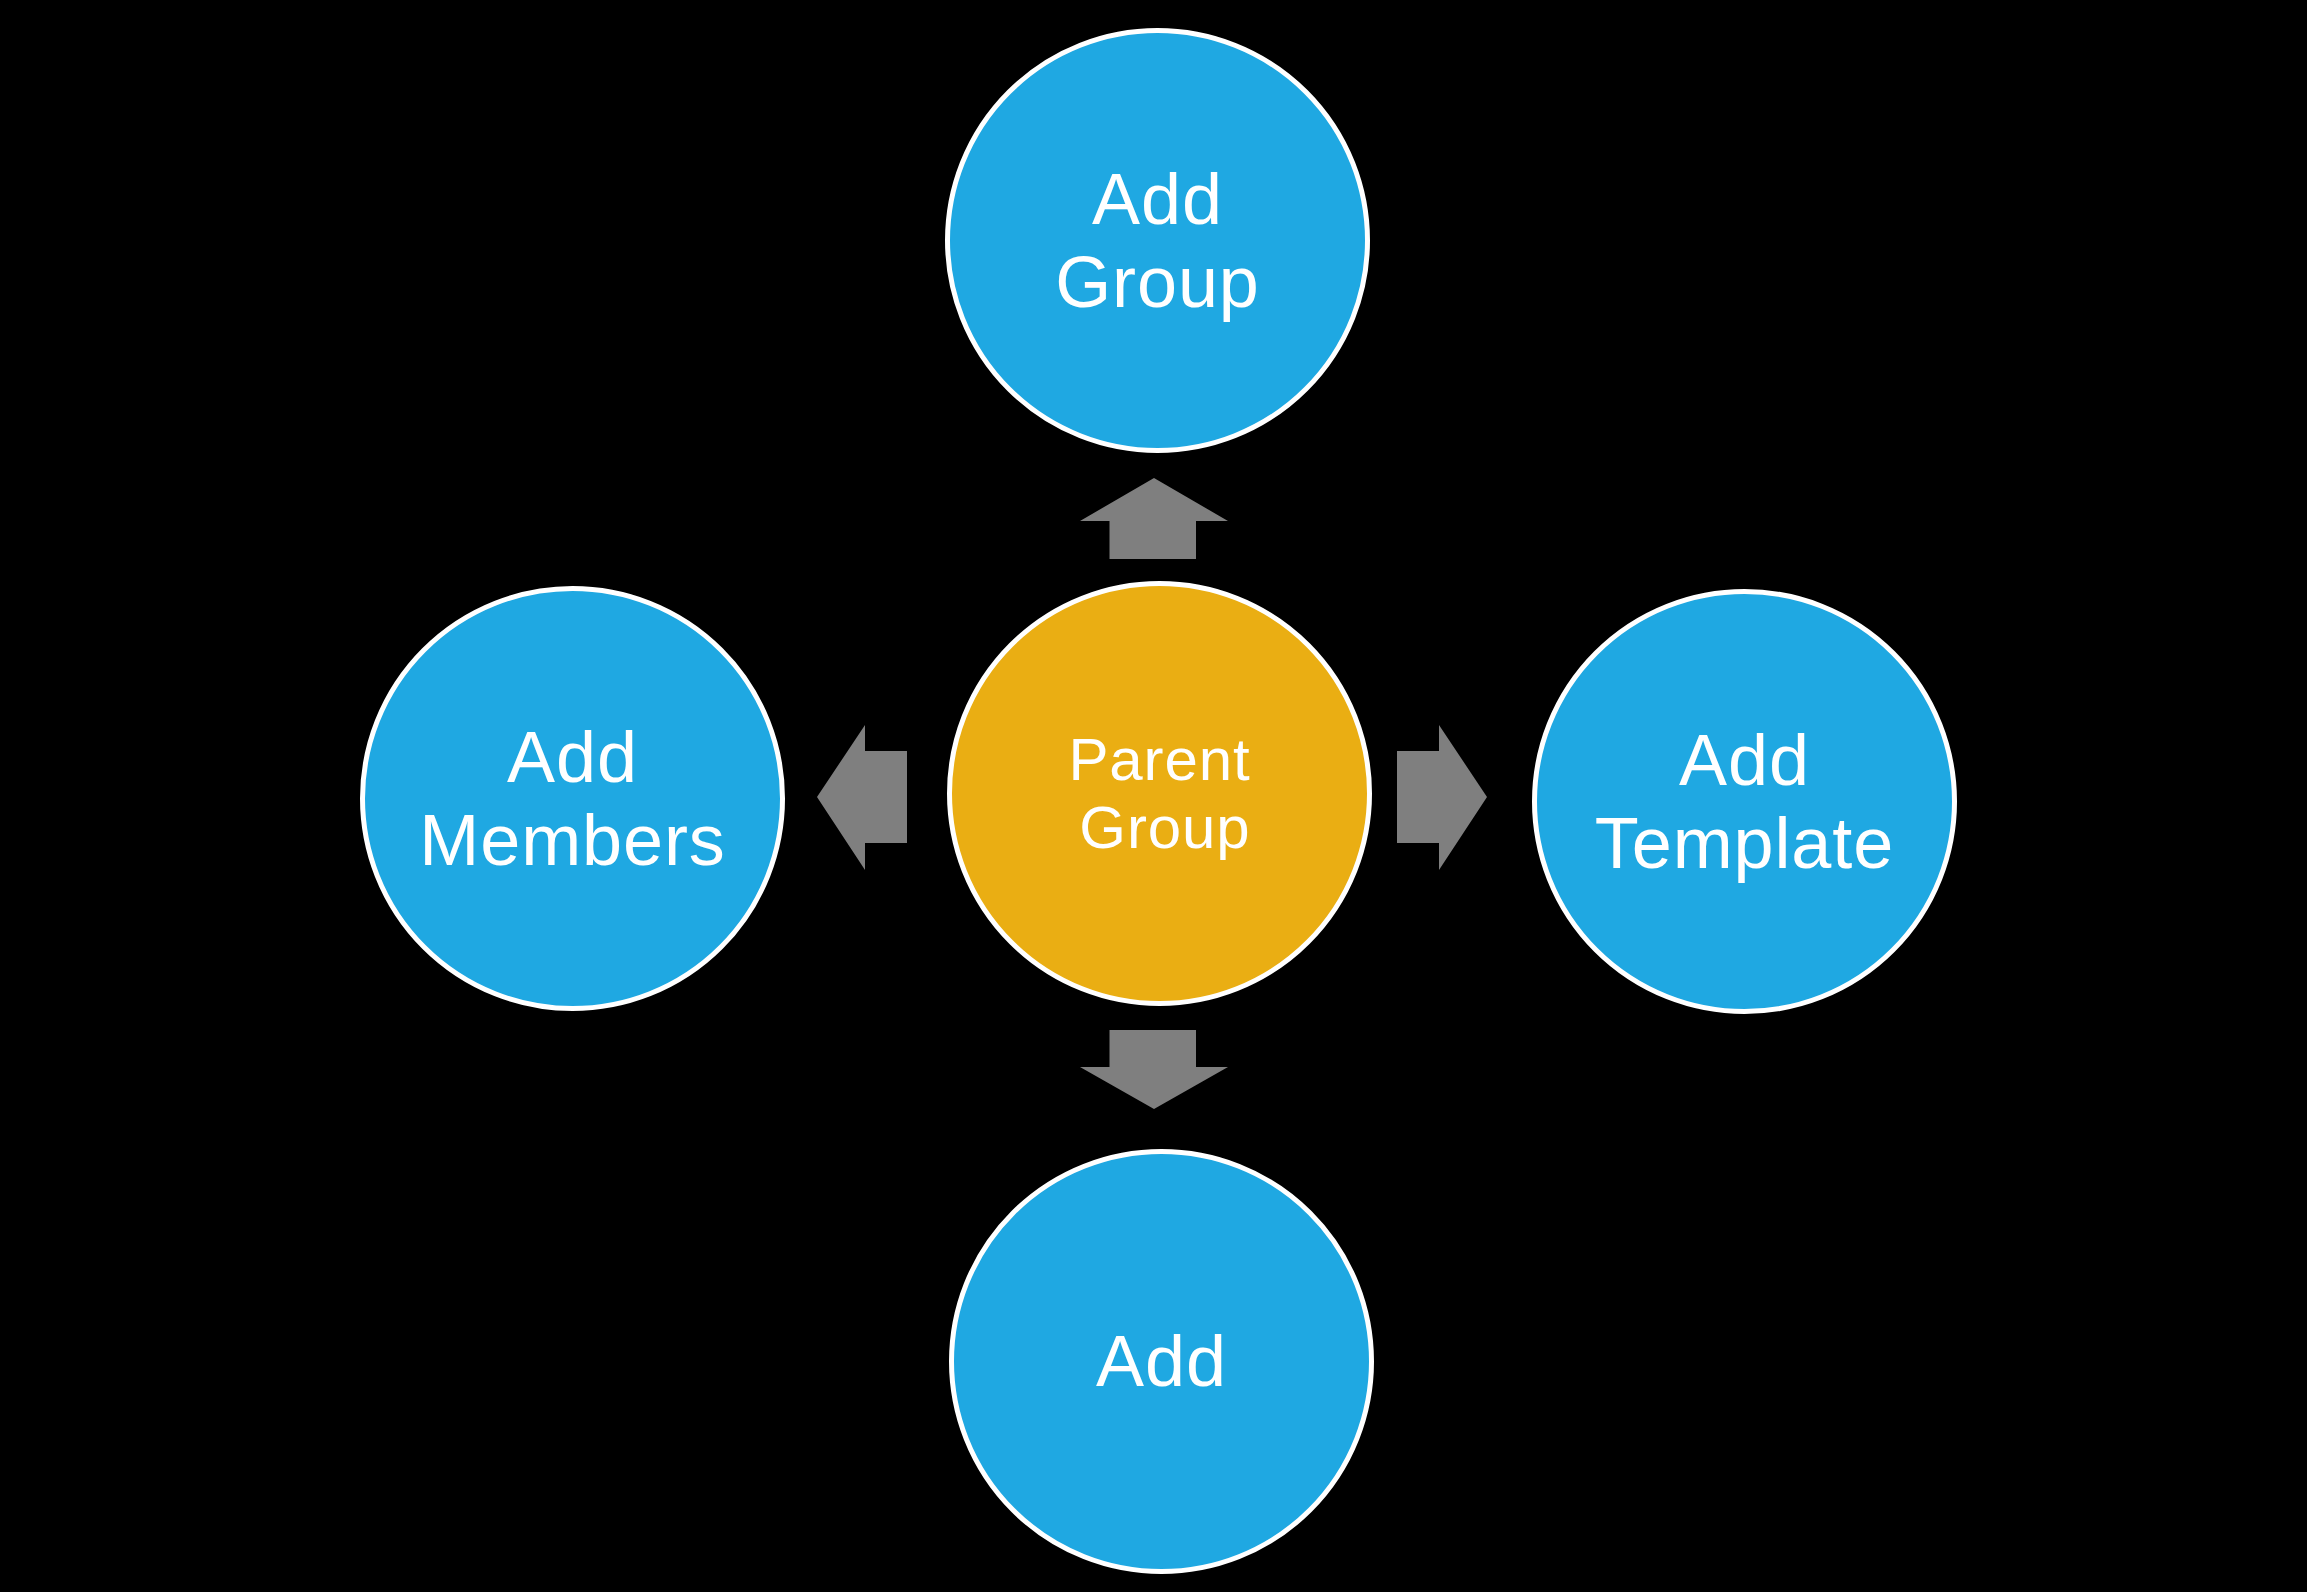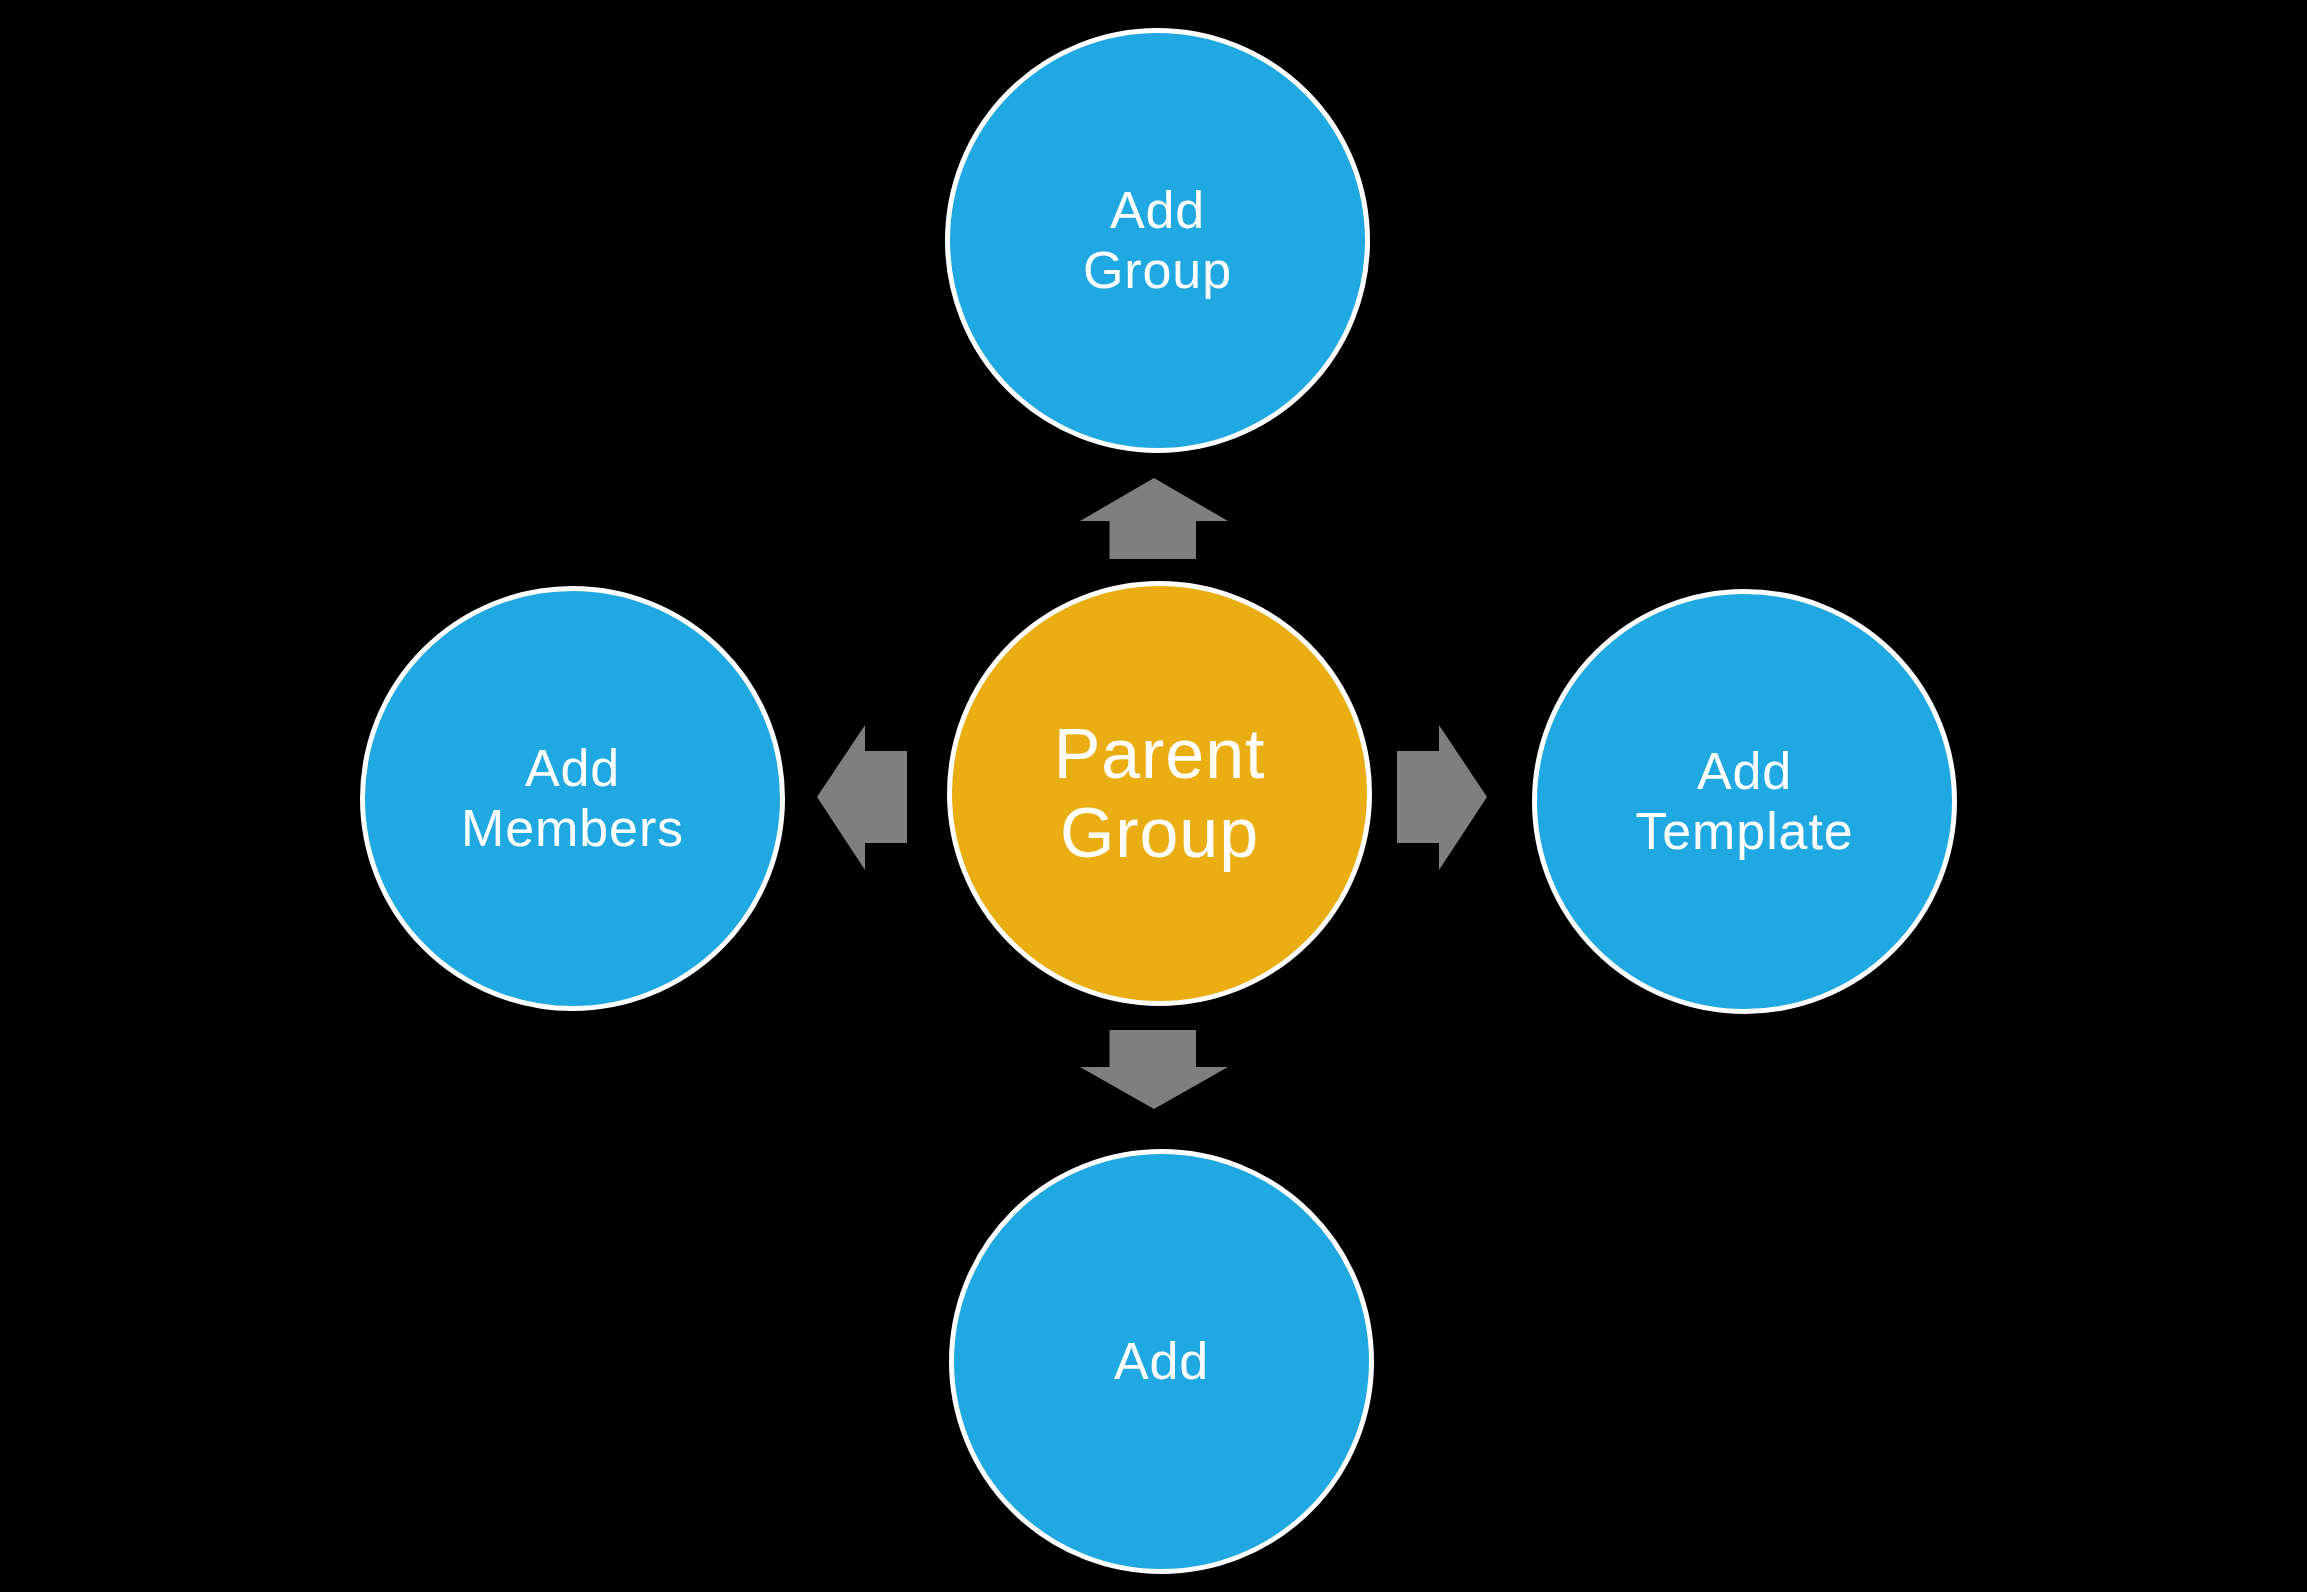--- a/index.html
+++ b/index.html
@@ -25,28 +25,29 @@
     display: flex;
     align-items: center;
     justify-content: center;
     text-align: center;
   }
   .node-blue { background: #1FA8E2; }
   .node-gold { background: #EAAE13; }
 
   .node-label {
     color: #FFFFFF;
-    font-size: 52px;
+    font-size: 72px;
     font-weight: 300;
     line-height: 1.15;
     letter-spacing: 0.9px;
   }
   .center-label {
-    font-size: 70px;
+    font-size: 60px;
     line-height: 1.12;
+    text-align: right;
   }
 
   .node-top    { left: 945px; top: 28px;   }
   .node-left   { left: 360px;  top: 586px;  }
   .node-center { left: 947px; top: 581px;  }
   .node-right  { left: 1532px; top: 589px;  }
   .node-bottom { left: 949px; top: 1149px; }
 
   .arrow {
     position: absolute;

